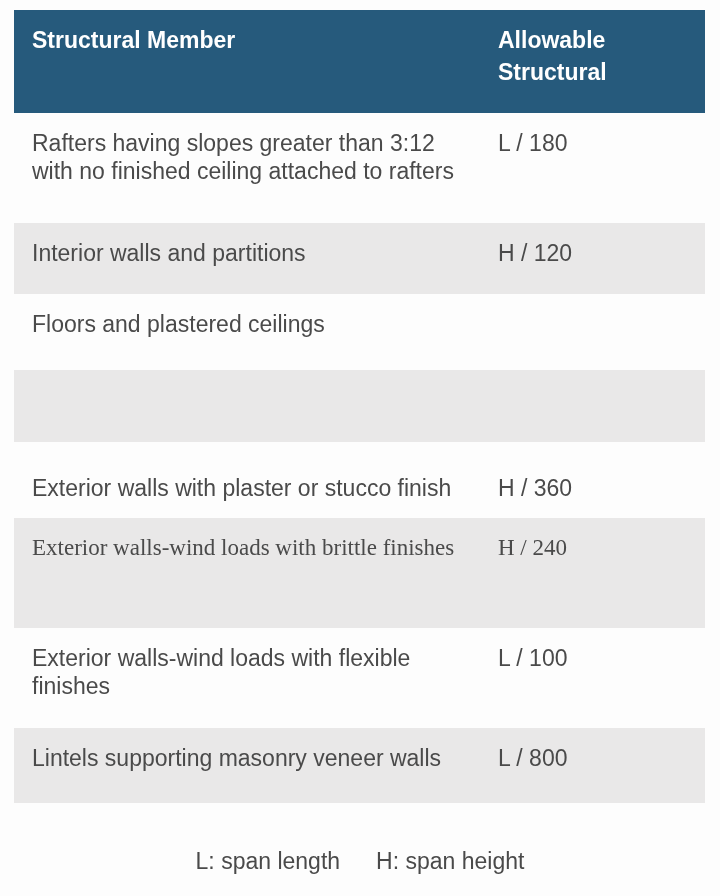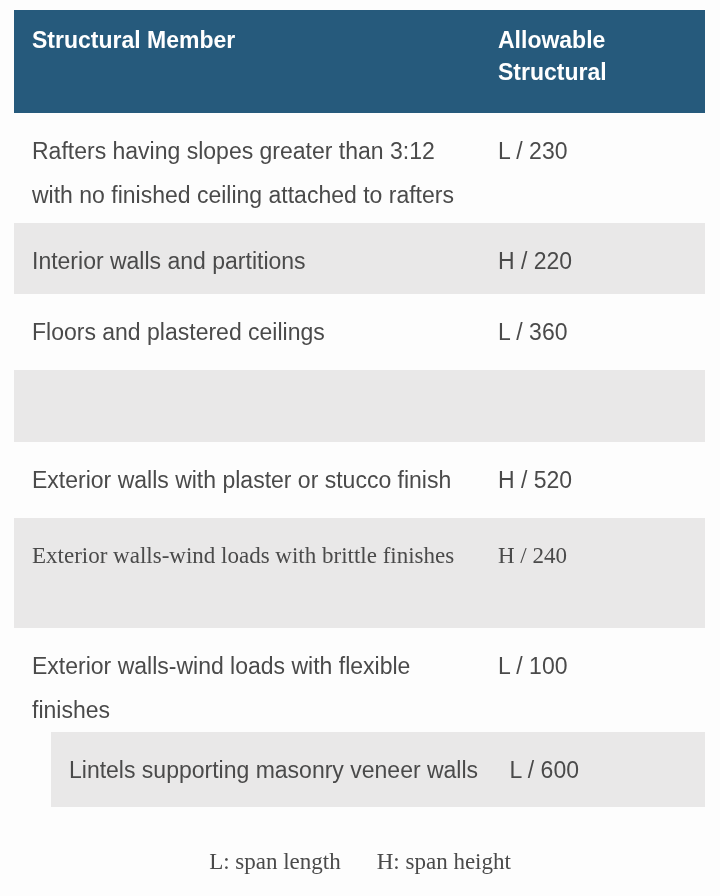--- a/index.html
+++ b/index.html
@@ -46,87 +46,85 @@
     width: 207px;
     padding-right: 10px;
   }
   .row {
     display: flex;
     box-sizing: border-box;
     padding-top: 16px;
     background: #fdfdfd;
     color: #4a4a4a;
     font-size: 23px;
-    line-height: 44px;
+    line-height: 28px;
   }
   .row:nth-child(even) { background: #E9E8E8; }
   .row:nth-child(1) { min-height: 110px; }
   .row:nth-child(2) { min-height: 71px; }
   .row:nth-child(3) { min-height: 76px; }
   .row:nth-child(4) { min-height: 72px; }
-  .row:nth-child(5) { min-height: 76px; }
+  .row:nth-child(5) { min-height: 76px; align-items: center; }
   .row:nth-child(6) { min-height: 110px; font-family: Liberation Serif, serif; }
   .row:nth-child(7) { min-height: 100px; }
-  .row:nth-child(8) { min-height: 75px; margin-left: 37px; }
+  .row:nth-child(8) { min-height: 75px; }
   .legend {
     position: absolute;
     left: 0;
     top: 845px;
     width: 720px;
     text-align: center;
     font-size: 23px;
     line-height: 33px;
     color: #4a4a4a;
-    font-family: Liberation Serif, serif;
   }
   .legend span { display: inline-block; }
   .legend .legend-gap { width: 36px; }
 </style>
 </head>
 <body>
 
 <div class="page">
 
   <div class="table">
 
     <div class="thead">
       <div class="th cell-member">Structural Member</div>
       <div class="th cell-deflection">Allowable Structural</div>
     </div>
 
     <div id="rows">
         <div class="row">
           <div class="cell-member">Rafters having slopes greater than 3:12 with no finished ceiling attached to rafters</div>
-          <div class="cell-deflection">L / 230</div>
+          <div class="cell-deflection">L / 180</div>
         </div>
         <div class="row">
           <div class="cell-member">Interior walls and partitions</div>
-          <div class="cell-deflection">H / 220</div>
+          <div class="cell-deflection">H / 120</div>
         </div>
         <div class="row">
           <div class="cell-member">Floors and plastered ceilings</div>
-          <div class="cell-deflection">L / 360</div>
         </div>
         <div class="row">
         </div>
         <div class="row">
           <div class="cell-member">Exterior walls with plaster or stucco finish</div>
-          <div class="cell-deflection">H / 520</div>
+          <div class="cell-deflection">H / 360</div>
         </div>
         <div class="row">
           <div class="cell-member">Exterior walls-wind loads with brittle finishes</div>
           <div class="cell-deflection">H / 240</div>
         </div>
         <div class="row">
           <div class="cell-member">Exterior walls-wind loads with flexible finishes</div>
           <div class="cell-deflection">L / 100</div>
         </div>
         <div class="row">
           <div class="cell-member">Lintels supporting masonry veneer walls</div>
-          <div class="cell-deflection">L / 600</div>
+          <div class="cell-deflection">L / 800</div>
         </div>
       </div>
 
   </div>
 
   <div class="legend">
     <span>L: span length</span><span class="legend-gap"></span><span>H: span height</span>
   </div>
 
 </div>

